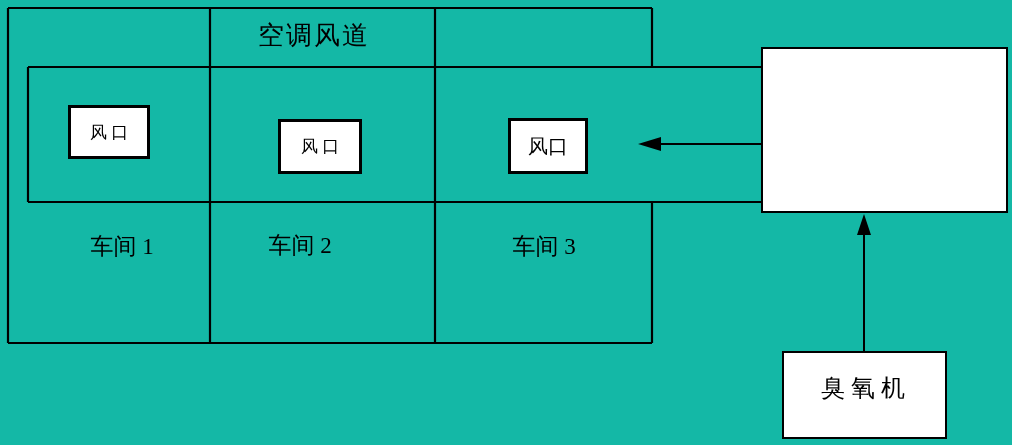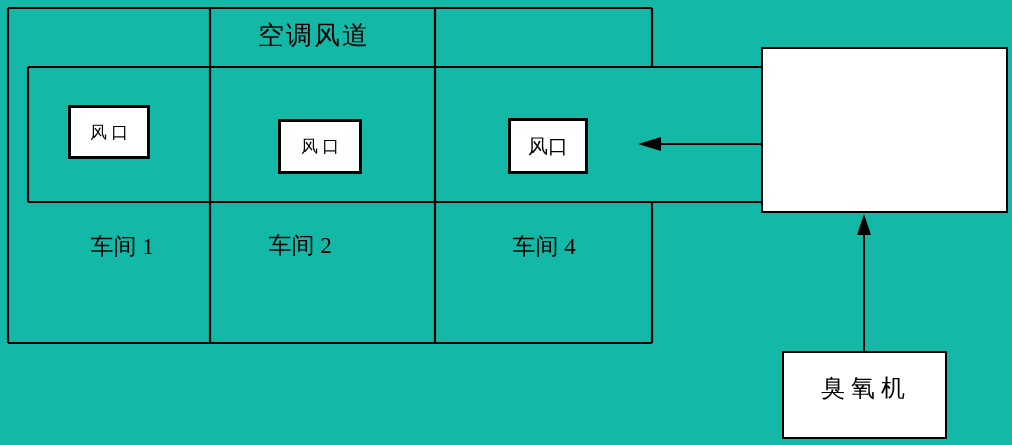--- a/index.html
+++ b/index.html
@@ -101,20 +101,20 @@
   </div>
   <div class="vent-box v2">
     <span>风 口</span>
   </div>
   <div class="vent-box v3">
     <span>风口</span>
   </div>
 
   <div class="label big-label" style="left:106px; top:246px;margin-left:16px;">车间 1</div>
   <div class="label big-label" style="left:300px; top:245px;">车间 2</div>
-  <div class="label big-label" style="left:544px; top:246px;">车间 4</div>
+  <div class="label big-label" style="left:544px; top:246px;">车间 3</div>
 
   <div class="cabinet-box"></div>
 
   <div class="ozone-box"></div>
   <div class="label ozone-label" style="left:863px; top:388px;">臭 氧 机</div>
 
 </div>
 
 </body></html>

